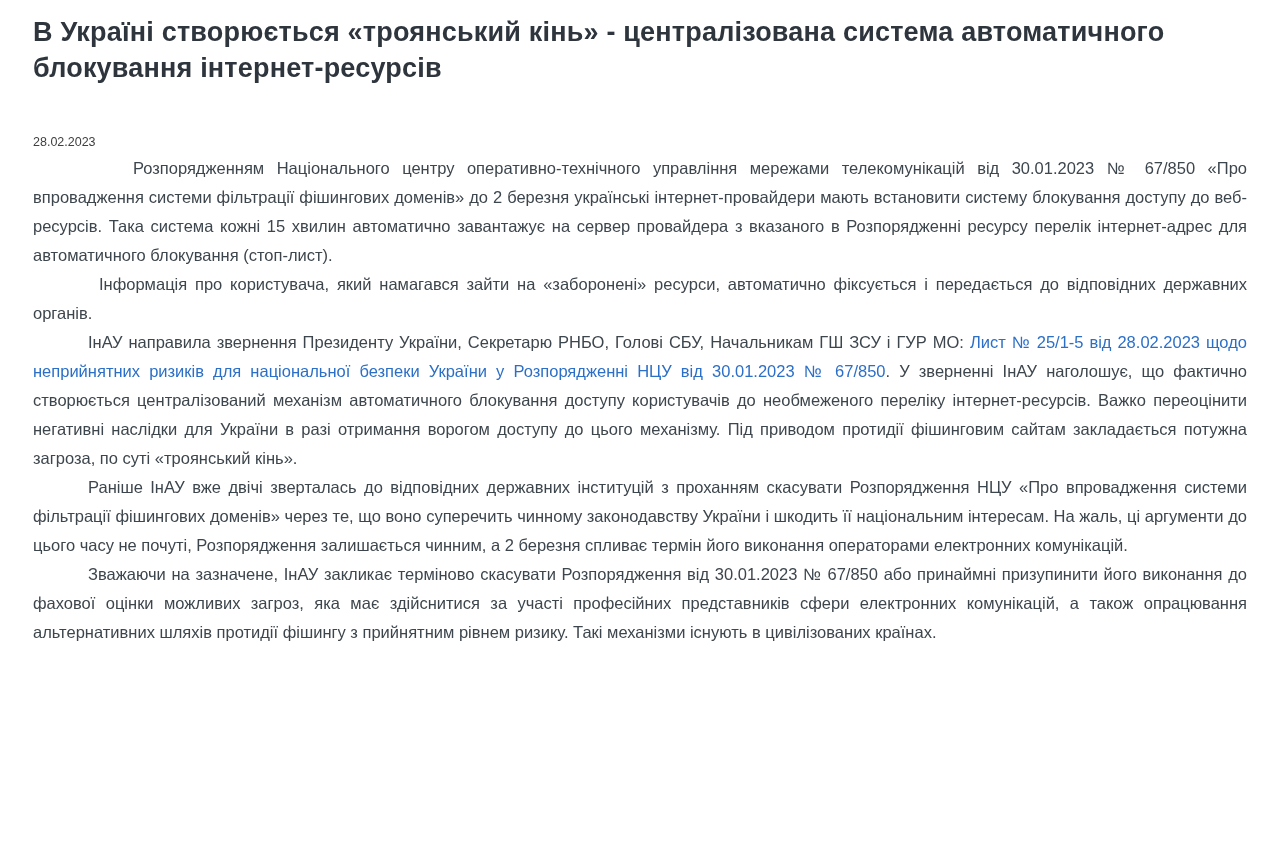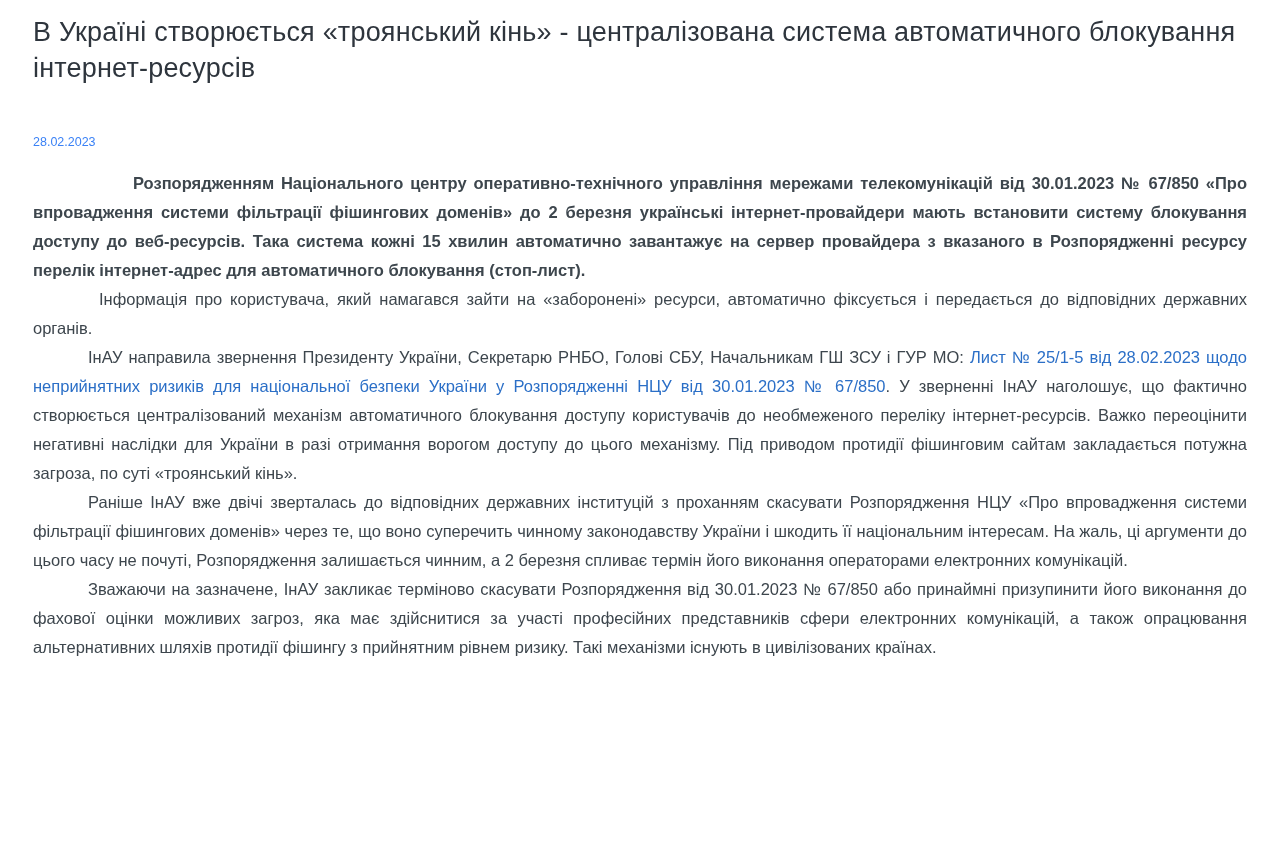--- a/index.html
+++ b/index.html
@@ -14,37 +14,37 @@
     font-family: "Liberation Sans", "DejaVu Sans", sans-serif;
     color: #3d464d;
   }
   .article {
     padding: 0 33px;
   }
   .page-title {
     margin: 14px 0 0 0;
     font-size: 27px;
     line-height: 36px;
-    font-weight: 400;
+    font-weight: 700;
     color: #2e353d;
     letter-spacing: 0.2px;
   }
   .article-date {
     margin-top: 49px;
     font-size: 12.5px;
-    color: #3b82f6;
+    color: #404040;
   }
   .body-text p {
     margin: 0;
     font-size: 16.5px;
     line-height: 29px;
     text-align: justify;
     color: #3d464d;
   }
-  p.first-para { margin-top: 20px; font-weight: bold; }
+  p.first-para { margin-top: 5px; }
   .gap-lg { margin-top: 40px; }
   .gap-sm { margin-top: 7px; }
   .indent-xl { text-indent: 100px; }
   .indent-md { text-indent: 66px; }
   .indent-sm { text-indent: 55px; }
   a.doc-link {
     color: #2b6fc7;
     text-decoration: none;
     cursor: pointer;
   }

